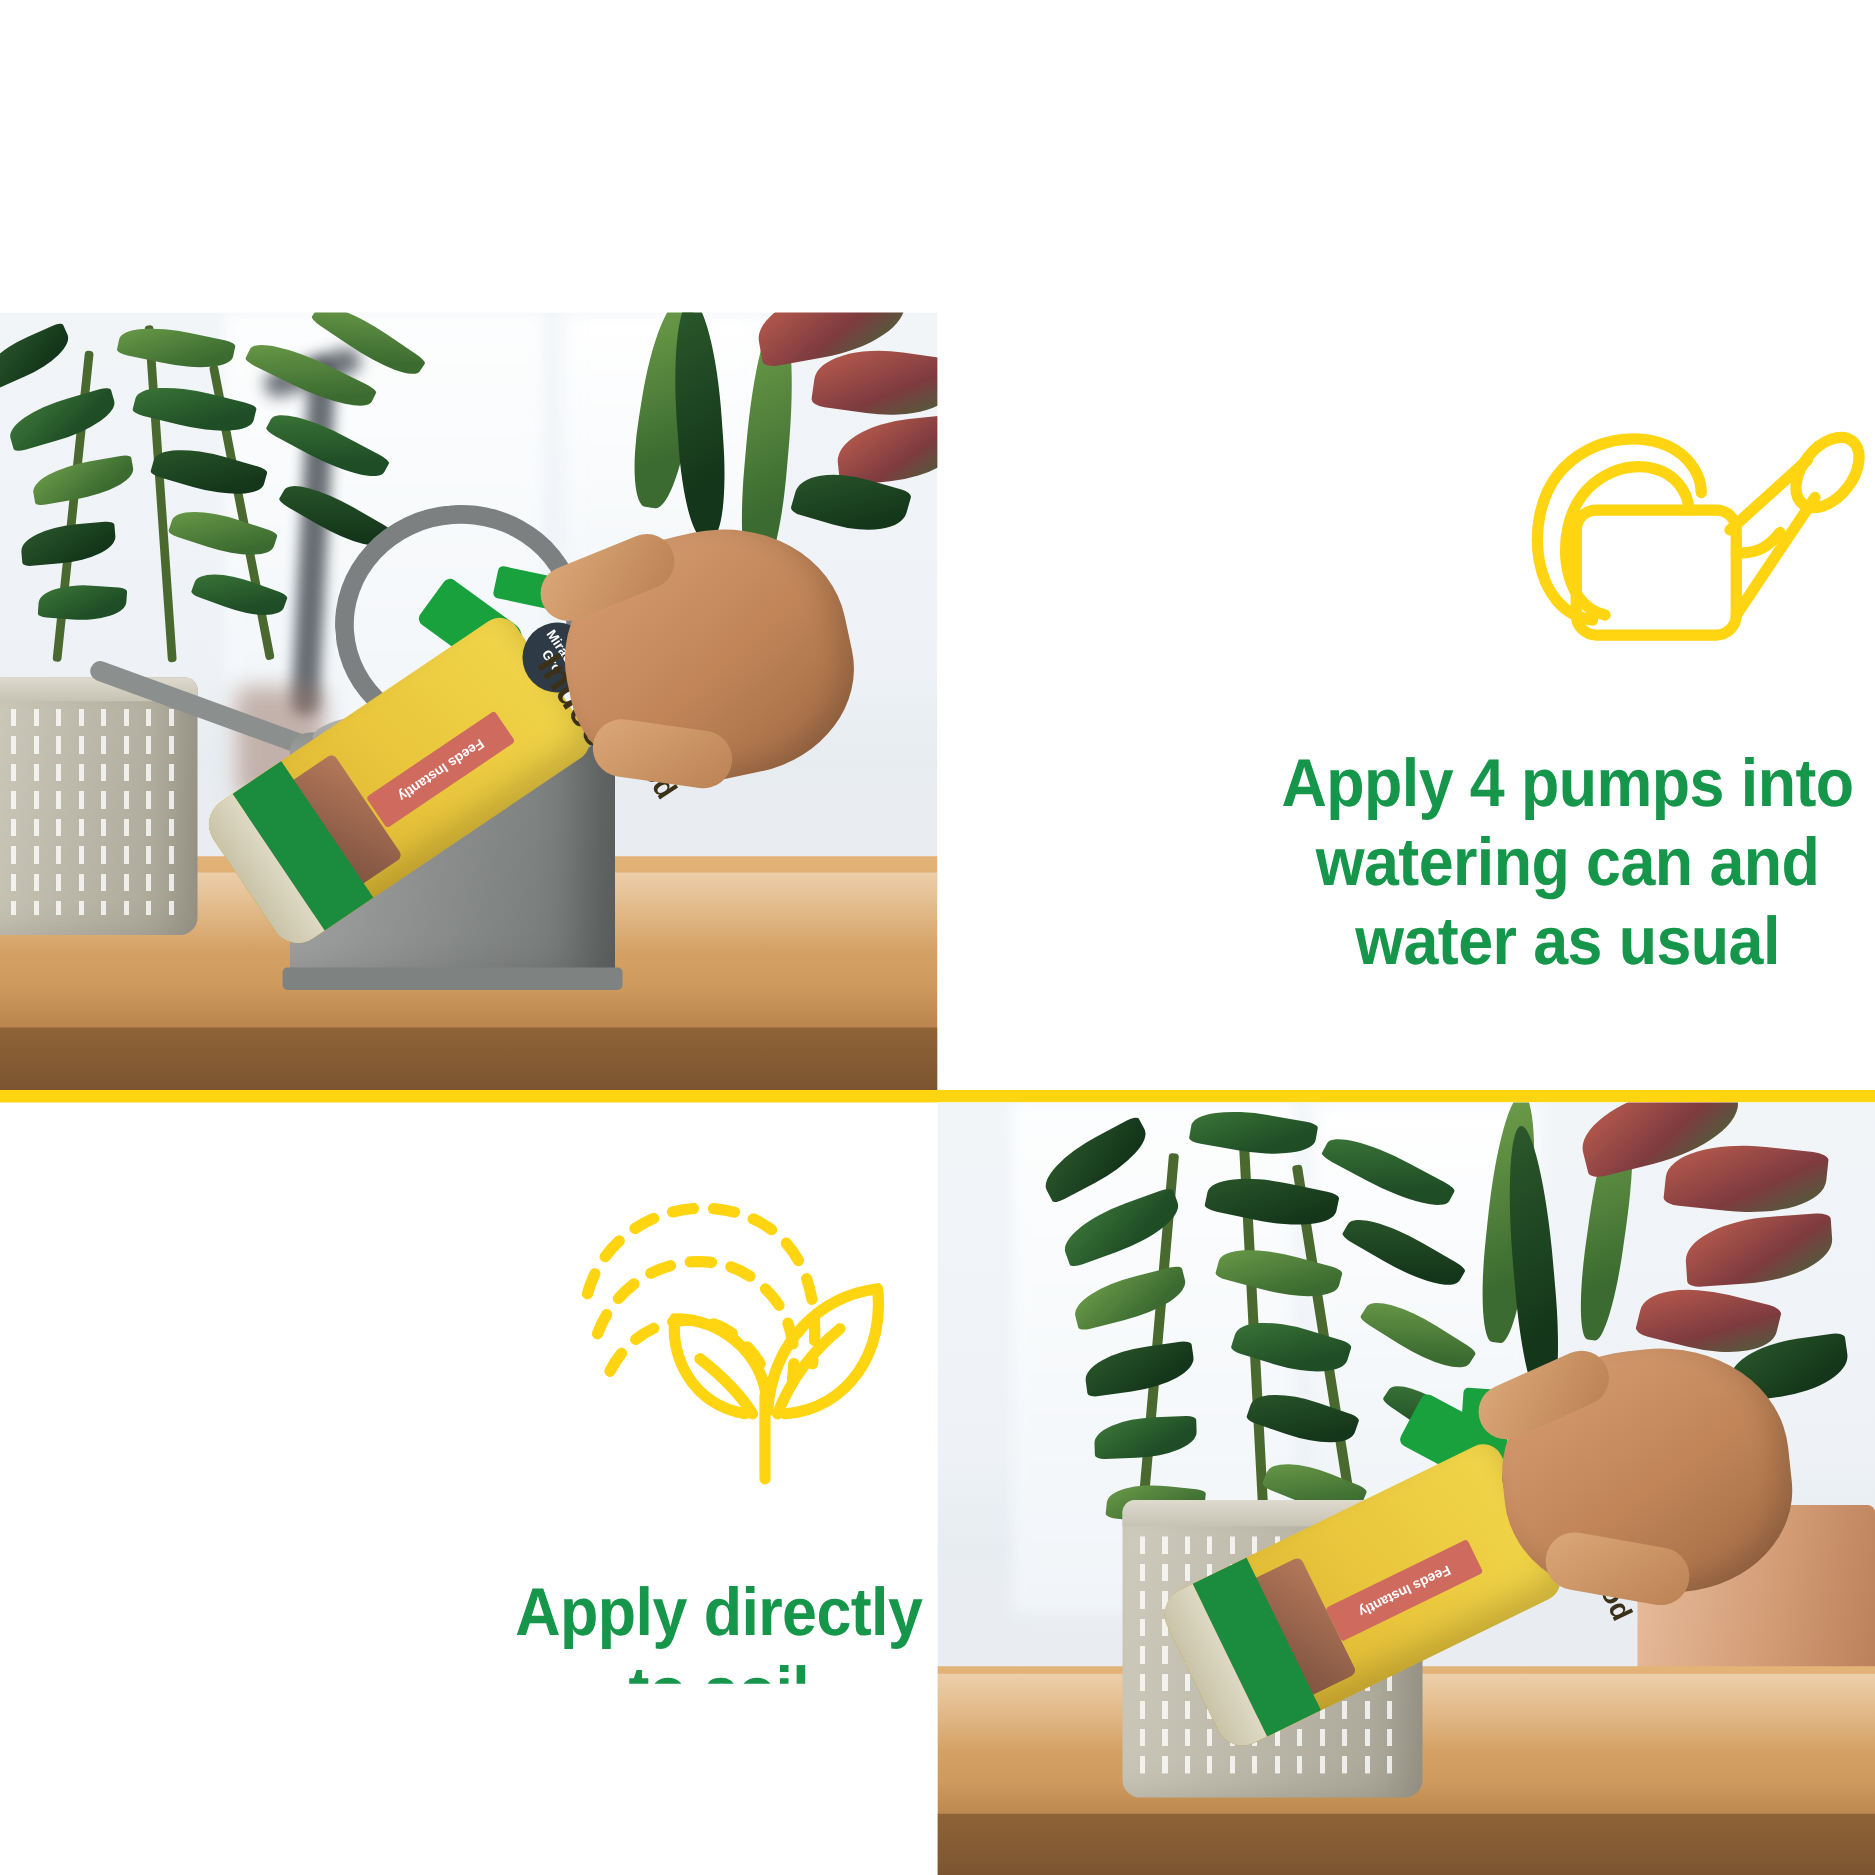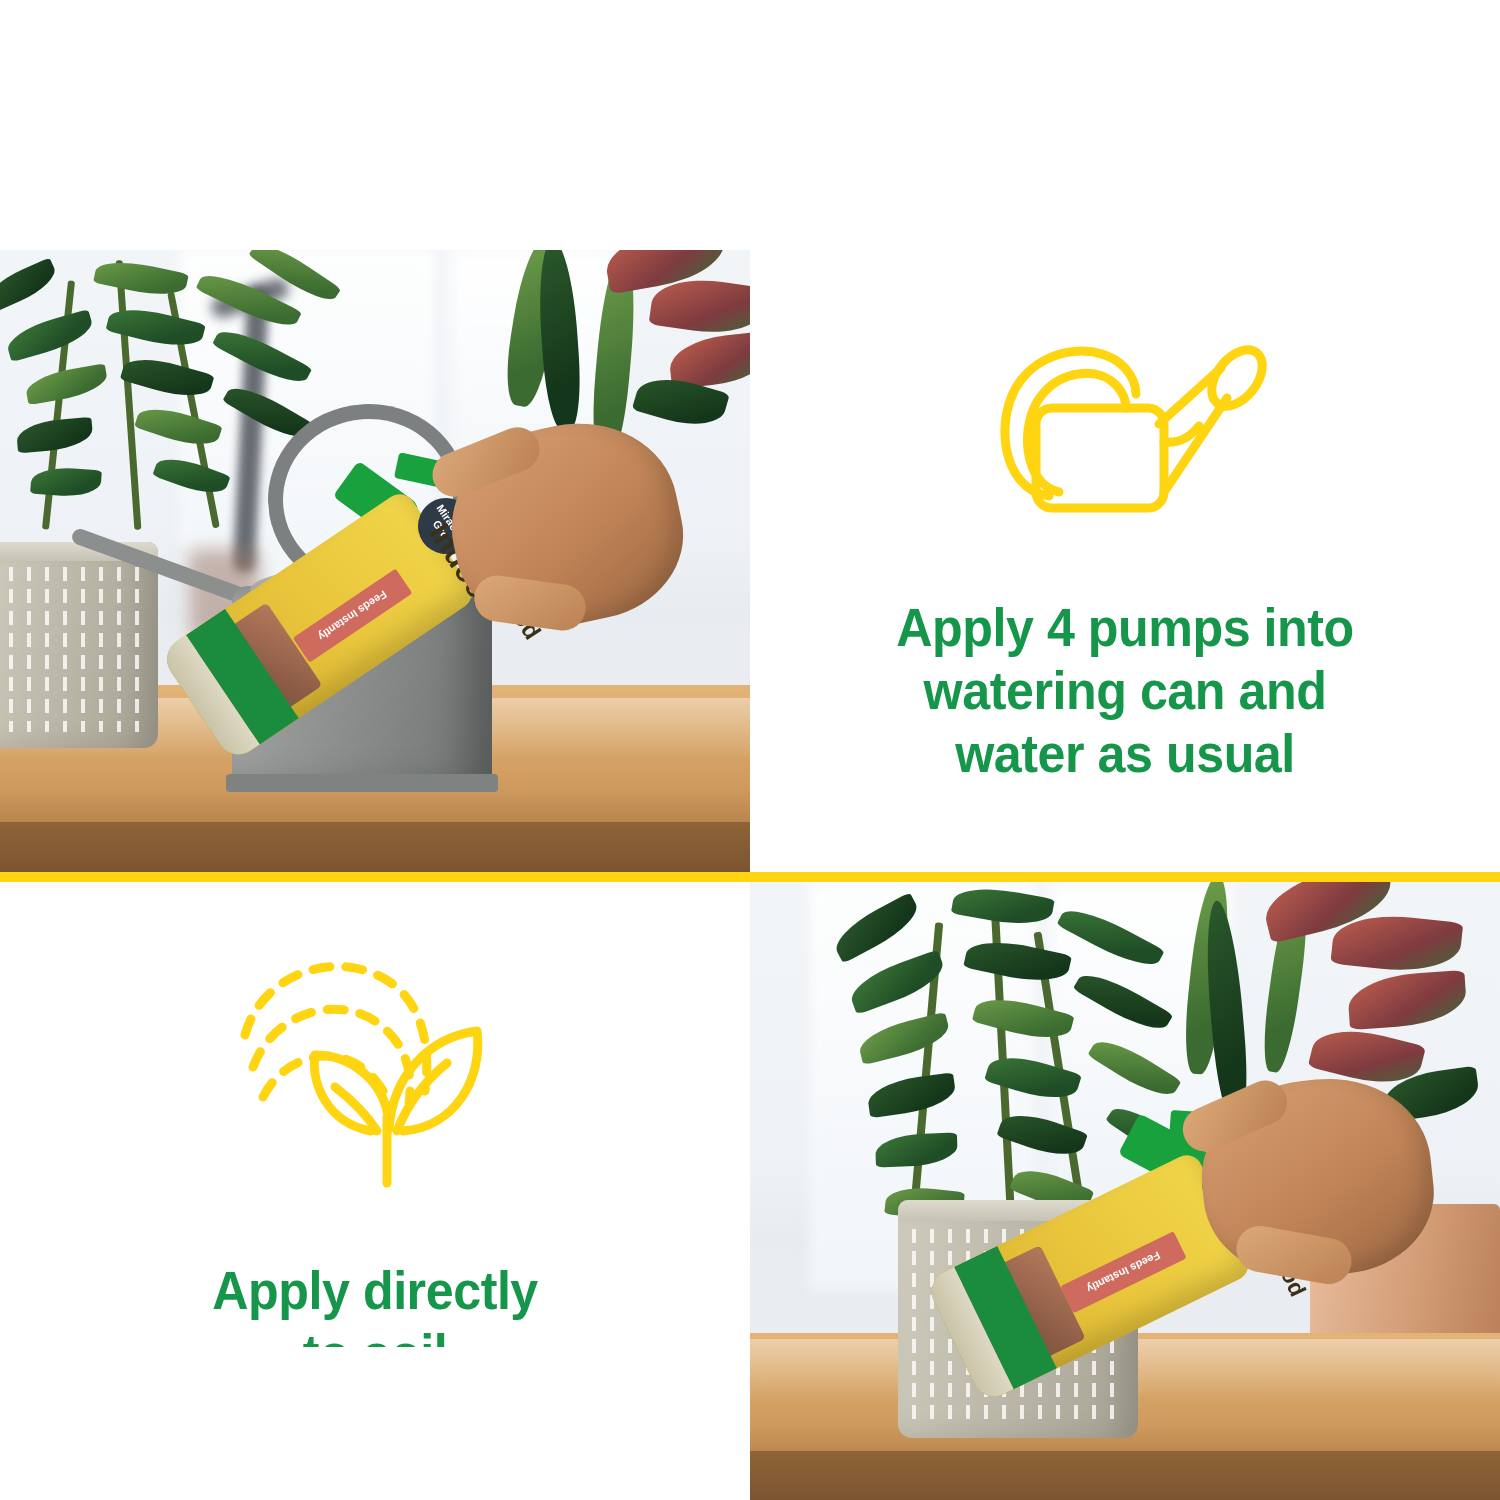--- a/index.html
+++ b/index.html
@@ -38,21 +38,21 @@
 
   .divider-h {
     position:absolute; left:0; top:622px; width:1500px; height:10px;
     background:#FFD410;
   }
 
   
   .textpanel {
     width:100%; height:100%;
     display:flex; flex-direction:column;
-    align-items:center; justify-content:flex-start;
+    align-items:flex-end; justify-content:flex-start;
     background:#ffffff;
   }
   .panel-caption {
     color:#16964A;
     font-weight:bold;
     font-size:54px;
     line-height:1.17;
     text-align:center;
     transform:scaleX(0.93);
     letter-spacing:-0.5px;

